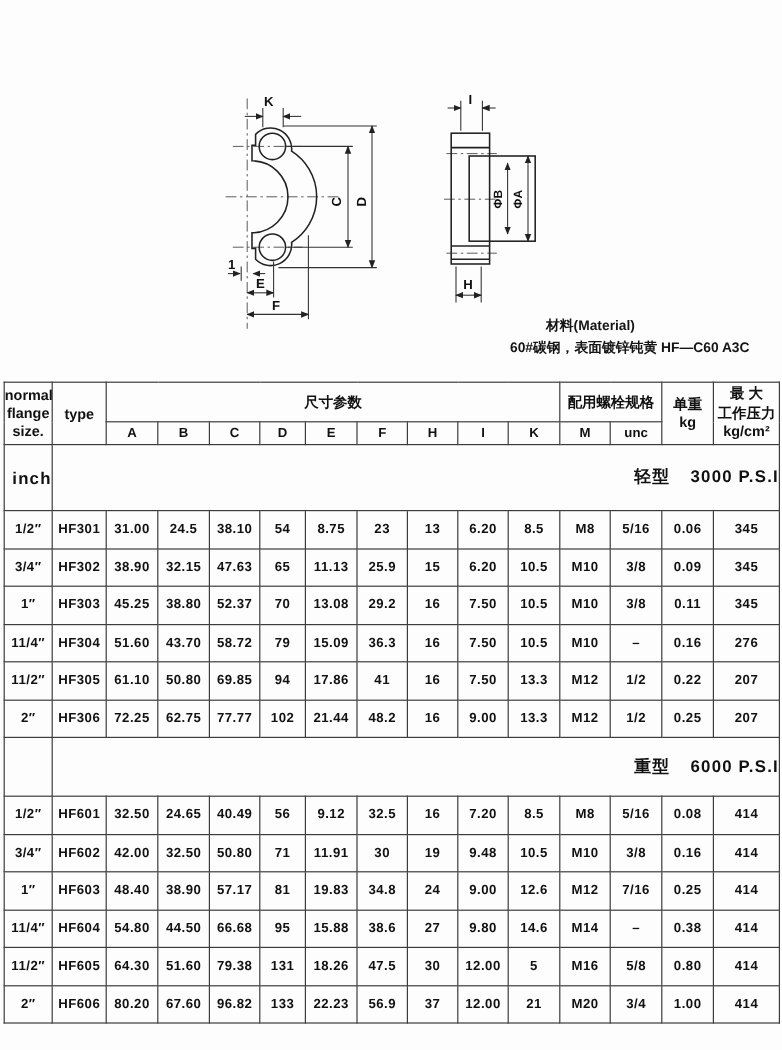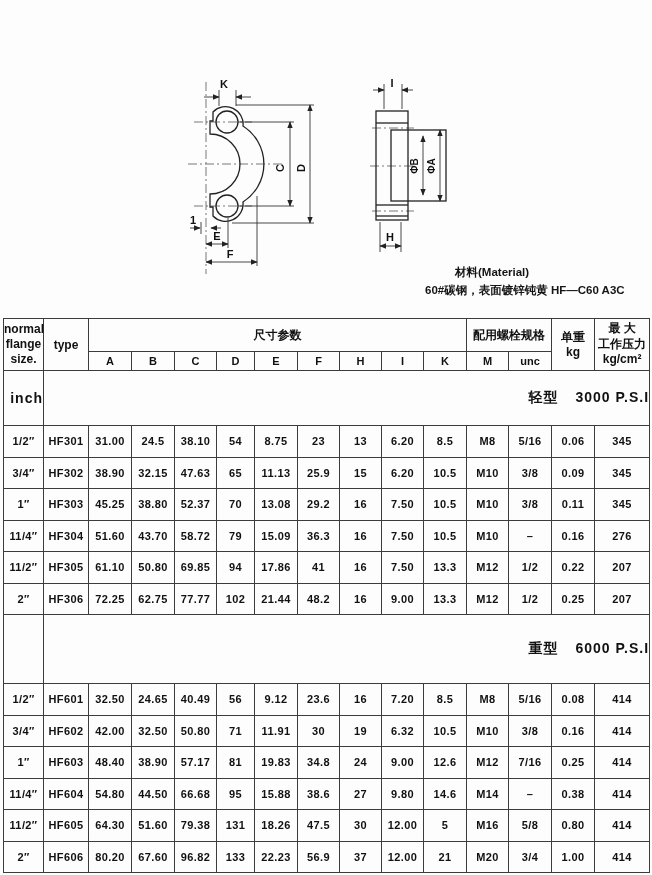--- a/index.html
+++ b/index.html
@@ -36,21 +36,21 @@
   table.spec th, table.spec td {
     border: 1px solid #3c3c3c; padding: 0;
     text-align: center; vertical-align: middle;
     font-weight: bold; font-size: 11px; color: #111;
   }
   tr.h1 th { height: 33px; font-size: 12px; }
   tr.h2 th { height: 19px; font-size: 11px; }
   .pre { white-space: pre-line; line-height: 1.25; }
   th.sm { font-size: 10px; line-height: 1.3; }
   tr.section td { height: 55px; font-size: 14px; letter-spacing: 1px; text-align: right; }
-  tr.section.tall td { height: 69px; }
+  tr.section.tall td { height: 49px; }
   tr.section .gap { margin-left: 17px; letter-spacing: 1px; }
   td.unit-cell { font-size: 12px; letter-spacing: 0; }
   tbody[data-rows] tr { height: 31.5px; }
   tbody[data-rows] td { letter-spacing: 0.4px; }
 </style>
 </head>
 <body>
 
 <div id="page">
 
@@ -314,40 +314,40 @@
       </tbody>
       <tbody data-rows="table.sections.1.rows">
           <tr>
             <td>1/2″</td>
             <td>HF601</td>
             <td>32.50</td>
             <td>24.65</td>
             <td>40.49</td>
             <td>56</td>
             <td>9.12</td>
-            <td>23.6</td>
+            <td>32.5</td>
             <td>16</td>
             <td>7.20</td>
             <td>8.5</td>
             <td>M8</td>
             <td>5/16</td>
             <td>0.08</td>
             <td>414</td>
           </tr>
           <tr>
             <td>3/4″</td>
             <td>HF602</td>
             <td>42.00</td>
             <td>32.50</td>
             <td>50.80</td>
             <td>71</td>
             <td>11.91</td>
             <td>30</td>
             <td>19</td>
-            <td>6.32</td>
+            <td>9.48</td>
             <td>10.5</td>
             <td>M10</td>
             <td>3/8</td>
             <td>0.16</td>
             <td>414</td>
           </tr>
           <tr>
             <td>1″</td>
             <td>HF603</td>
             <td>48.40</td>

